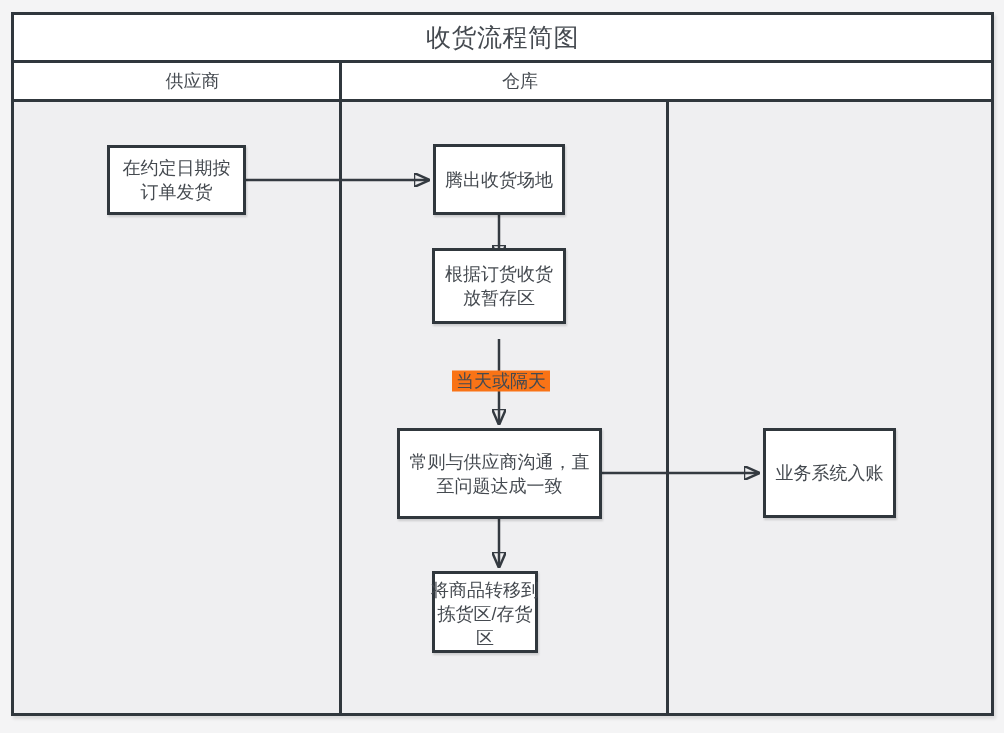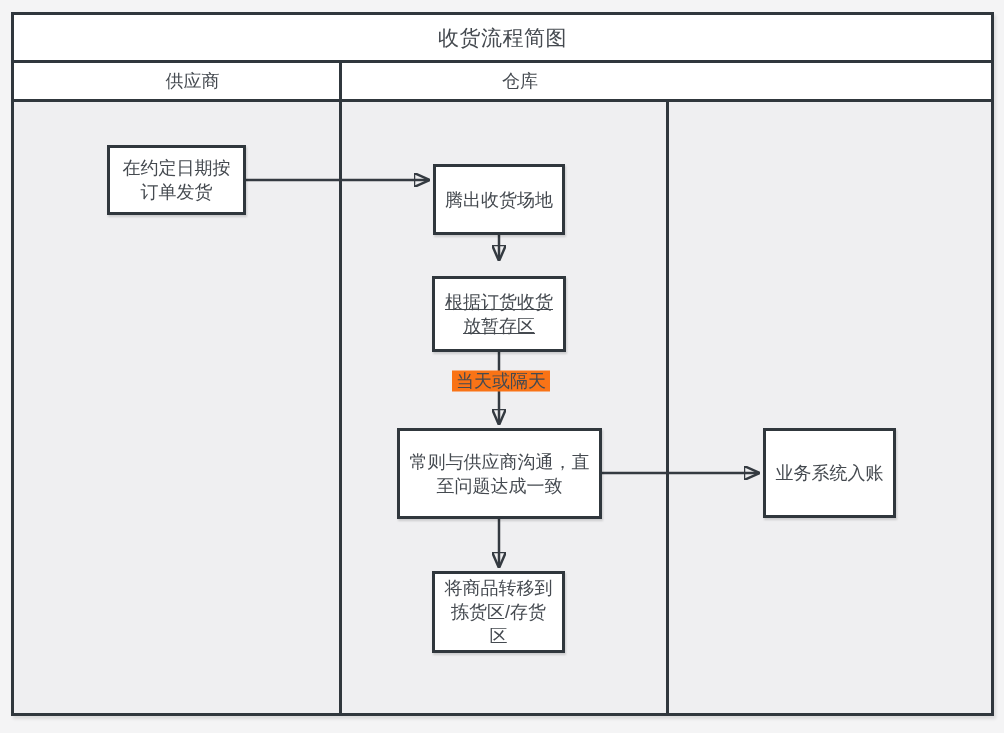--- a/index.html
+++ b/index.html
@@ -31,21 +31,21 @@
     background: var(--body-bg);
     box-shadow: 2px 3px 3px rgba(0,0,0,0.10);
   }
   .title-row {
     position: absolute;
     left: 0; top: 0; right: 0;
     height: 48px;
     background: var(--node-fill);
     border-bottom: 3px solid var(--border);
     display: flex; align-items: center; justify-content: center;
-    font-size: 21px;
+    font-size: 25px;
     letter-spacing: 0.5px;
   }
   .header-row {
     position: absolute;
     left: 0; top: 48px; right: 0;
     height: 39px;
     background: var(--node-fill);
     border-bottom: 3px solid var(--border);
     display: flex;
   }
@@ -79,24 +79,24 @@
     flex-direction: column;
     align-items: center;
     justify-content: center;
     text-align: center;
     font-size: 18px;
     box-shadow: 1px 2px 2px rgba(0,0,0,0.15);
     z-index: 2;
   }
   .node .ln { line-height: 24px; white-space: nowrap; }
   #node-ship     { left: 107px; top: 145px; width: 139px; height: 70px; }
-  #node-clear    { left: 433px; top: 144px; width: 132px; height: 71px; margin-top: 20px; }
-  #node-receive  { left: 432px; top: 276px; width: 134px; height: 76px; text-decoration: underline; }
+  #node-clear    { left: 433px; top: 144px; width: 132px; height: 71px; }
+  #node-receive  { left: 432px; top: 248px; width: 134px; height: 76px; }
   #node-confirm  { left: 397px; top: 428px; width: 205px; height: 91px; }
-  #node-transfer { left: 432px; top: 571px; width: 133px; height: 82px; }
+  #node-transfer { left: 432px; top: 571px; width: 106px; height: 82px; justify-content: flex-end; }
   #node-account  { left: 763px; top: 428px; width: 133px; height: 90px; }
   
   .arrows {
     position: absolute;
     left: 0; top: 0;
     width: 1004px; height: 733px;
     z-index: 1;
     pointer-events: none;
   }
   .arrows path { stroke: #343a41; stroke-width: 2.5px; fill: none; }

